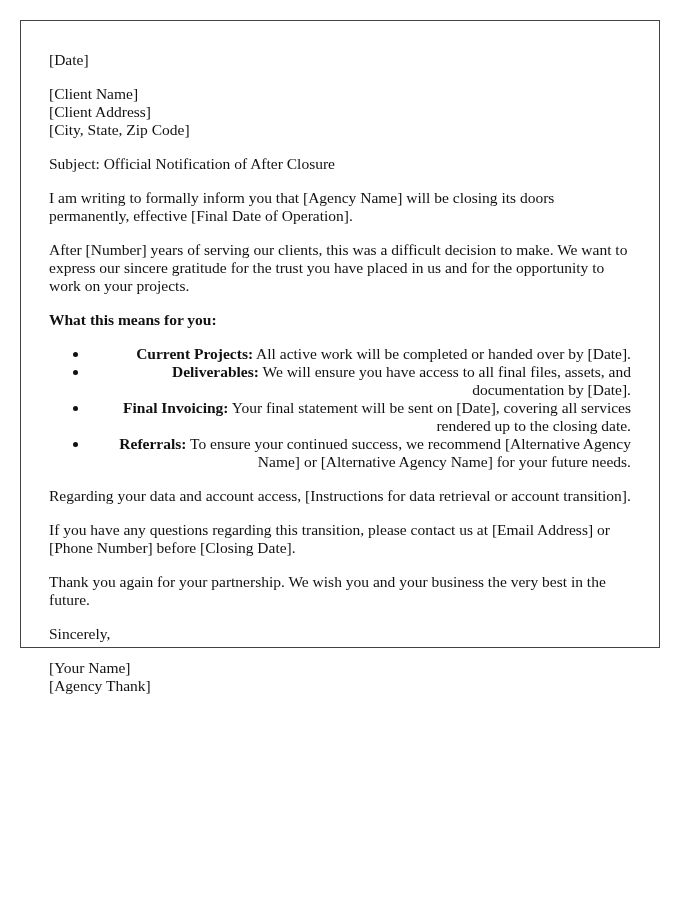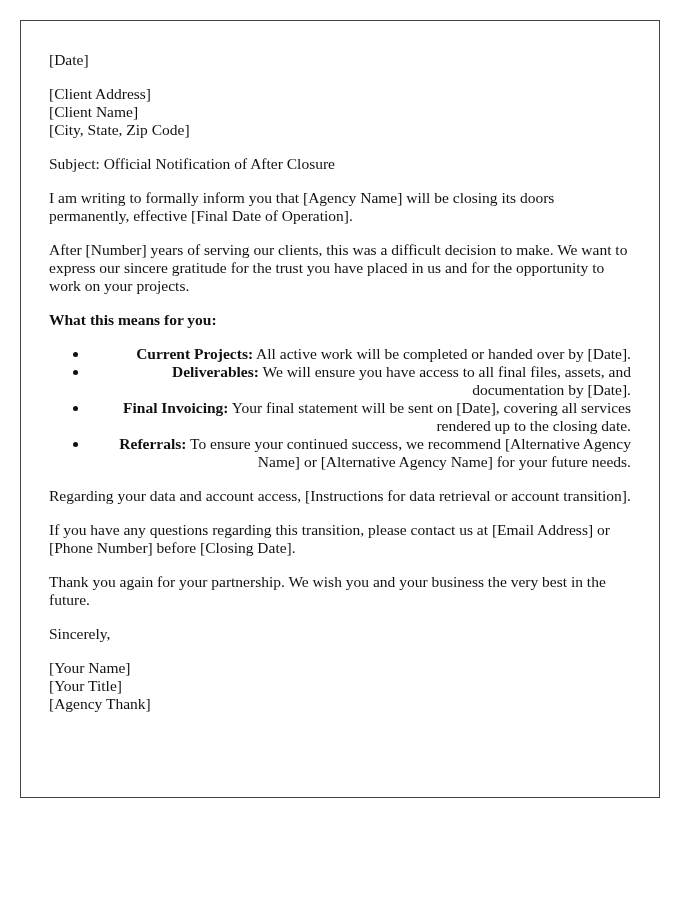--- a/index.html
+++ b/index.html
@@ -14,21 +14,21 @@
     font-family: "Liberation Serif", "DejaVu Serif", serif;
     font-size: 15.5px;
     line-height: 18px;
     color: #111111;
   }
   .letter {
     position: absolute;
     left: 20px;
     top: 20px;
     width: 640px;
-    height: 778px;
+    height: 628px;
     border: 1px solid #444444;
     box-sizing: border-box;
     padding: 30px 28px 0 28px;
   }
   .block { margin: 0 0 16px 0; }
   .line { display: block; }
   .heading { font-weight: bold; margin: 0 0 16px 0; }
   ul.items {
     margin: 0 0 16px 0;
     padding-left: 40px;
@@ -38,22 +38,22 @@
   .bold { font-weight: bold; }
 </style>
 </head>
 <body>
 
 <div class="letter">
 
   <p class="block">[Date]</p>
 
   <div class="block">
+    <span class="line">[Client Name]</span>
     <span class="line">[Client Address]</span>
-    <span class="line">[Client Name]</span>
     <span class="line">[City, State, Zip Code]</span>
   </div>
 
   <p class="block">Subject: Official Notification of After Closure</p>
 
 
   <p class="block">I am writing to formally inform you that [Agency Name] will be closing its doors permanently, effective [Final Date of Operation].</p>
 
   <p class="block">After [Number] years of serving our clients, this was a difficult decision to make. We want to express our sincere gratitude for the trust you have placed in us and for the opportunity to work on your projects.</p>
 
@@ -69,17 +69,16 @@
   <p class="block">Regarding your data and account access, [Instructions for data retrieval or account transition].</p>
 
   <p class="block">If you have any questions regarding this transition, please contact us at [Email Address] or [Phone Number] before [Closing Date].</p>
 
   <p class="block">Thank you again for your partnership. We wish you and your business the very best in the future.</p>
 
   <p class="block">Sincerely,</p>
 
   <div class="block">
     <span class="line">[Your Name]</span>
-    <span class="line">[Your Title]</span>
     <span class="line">[Agency Thank]</span>
   </div>
 
 </div>
 
 </body></html>

